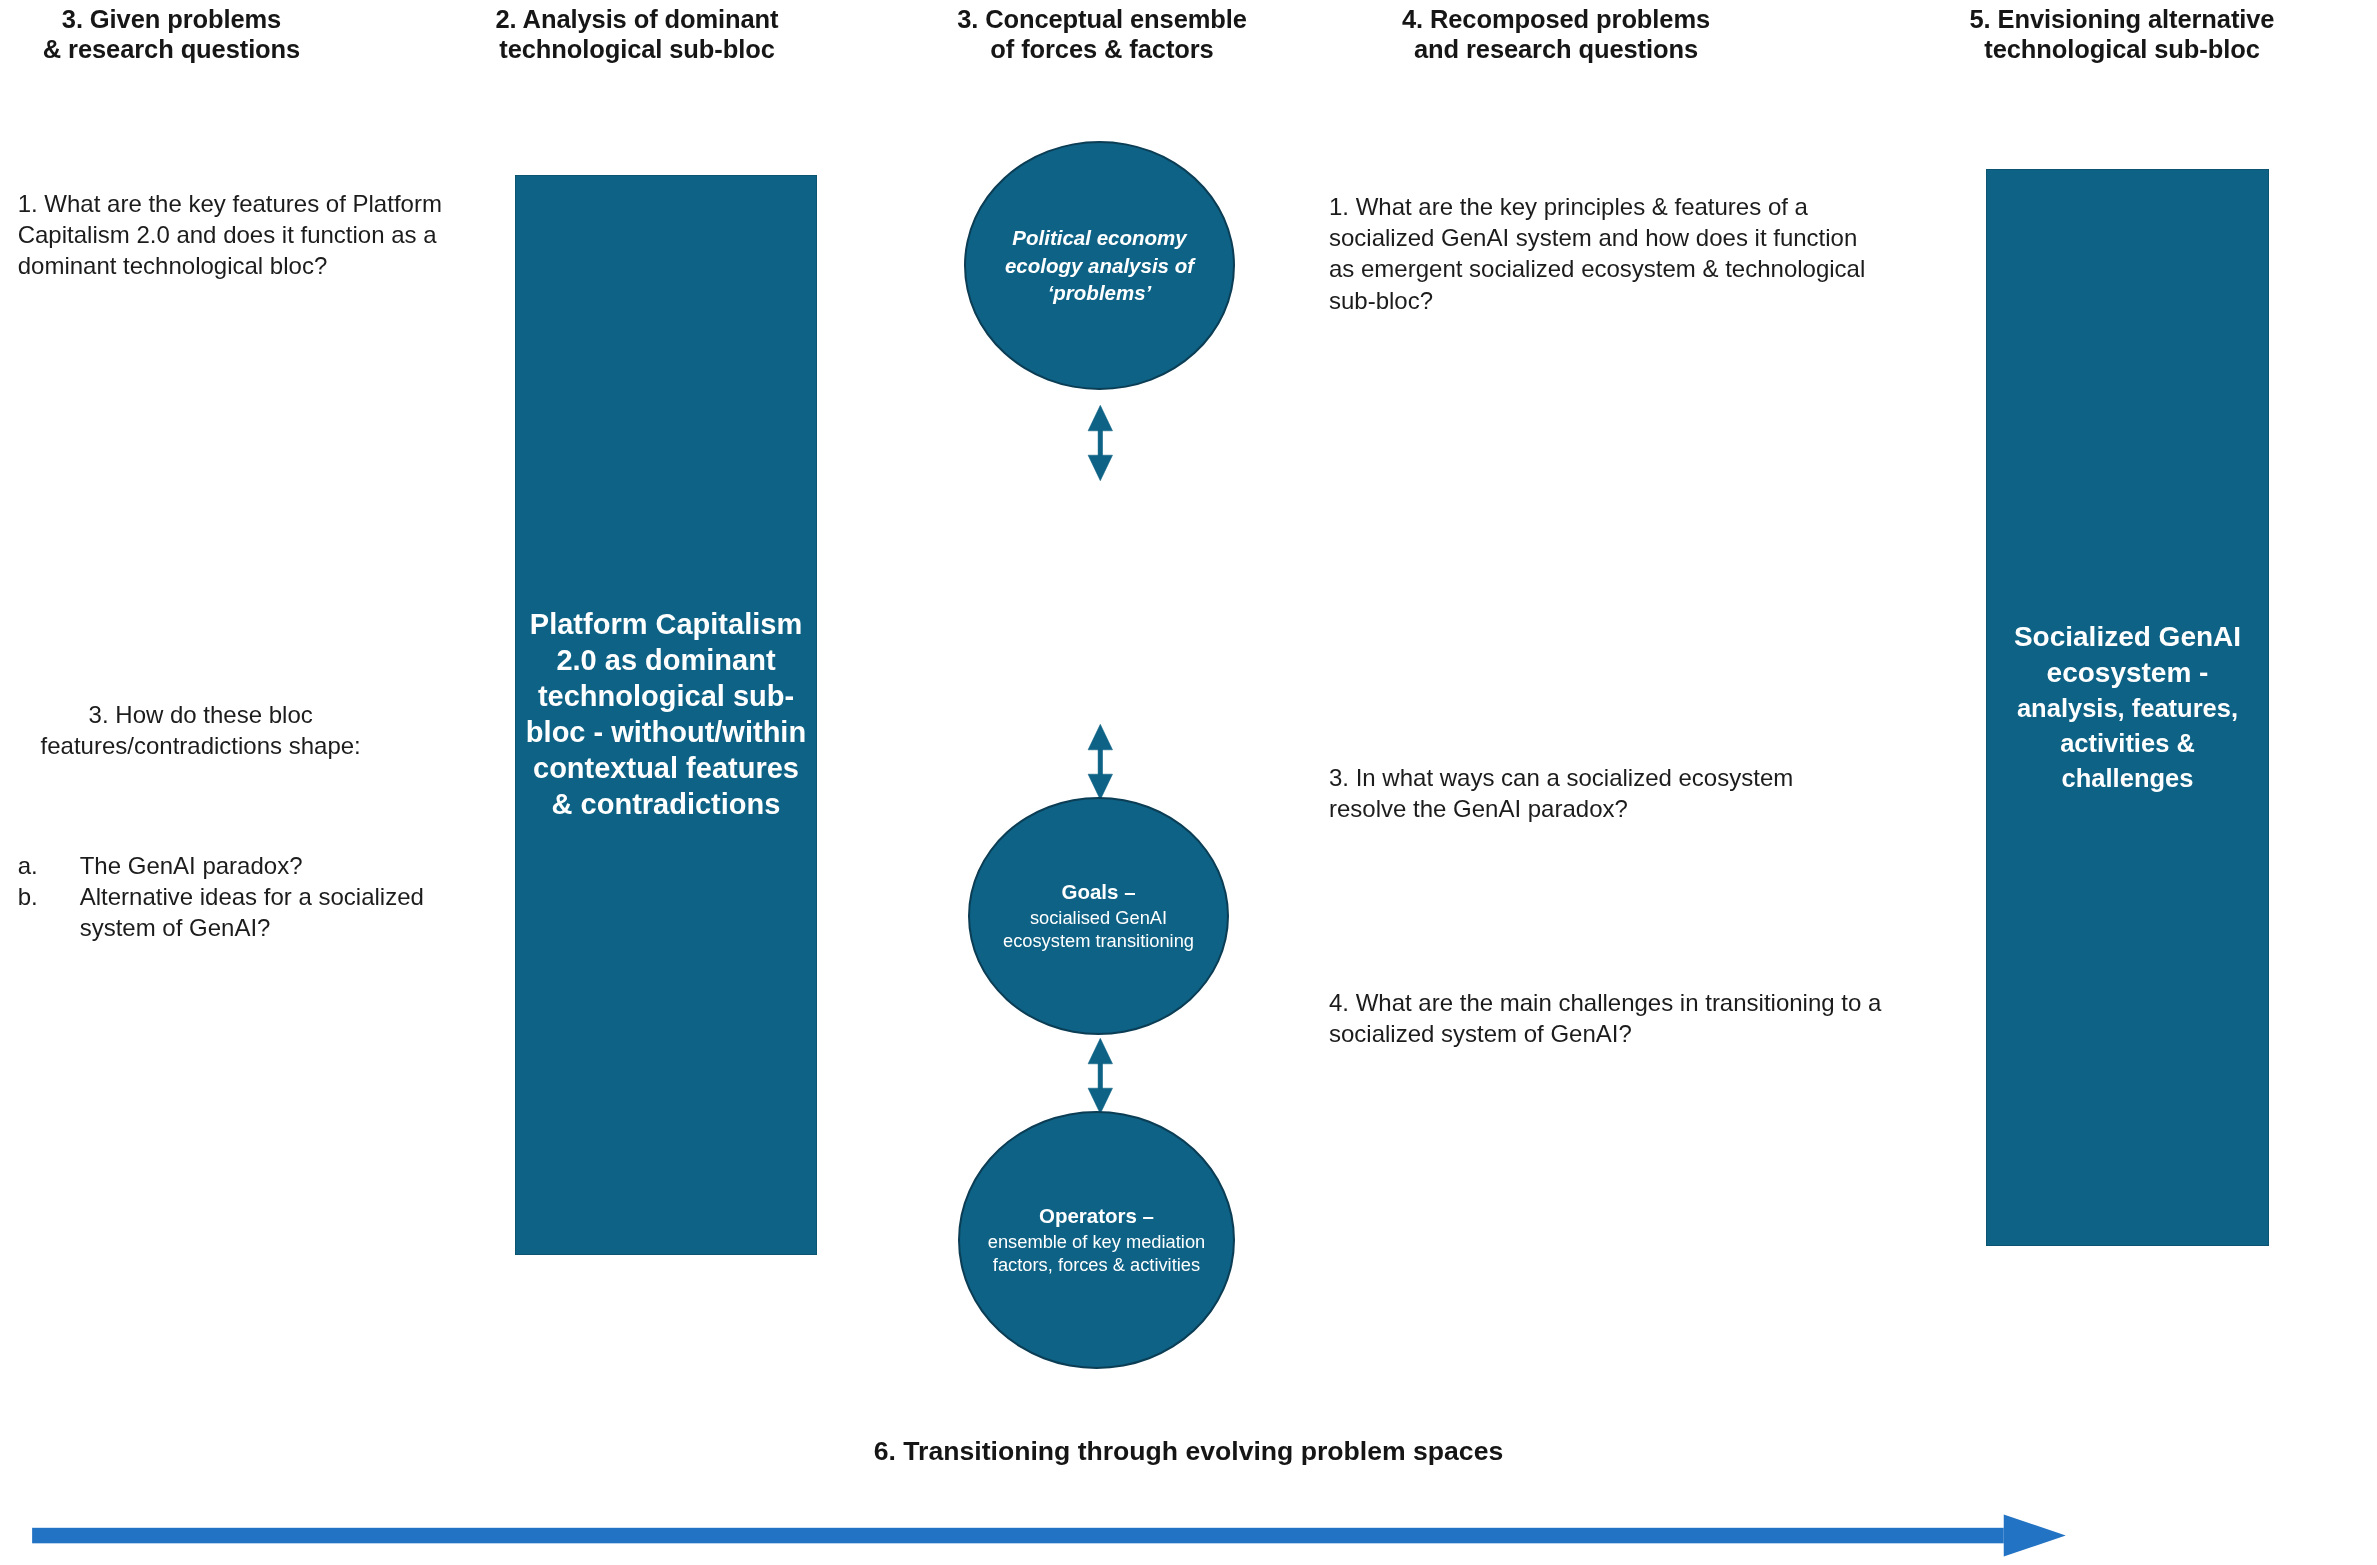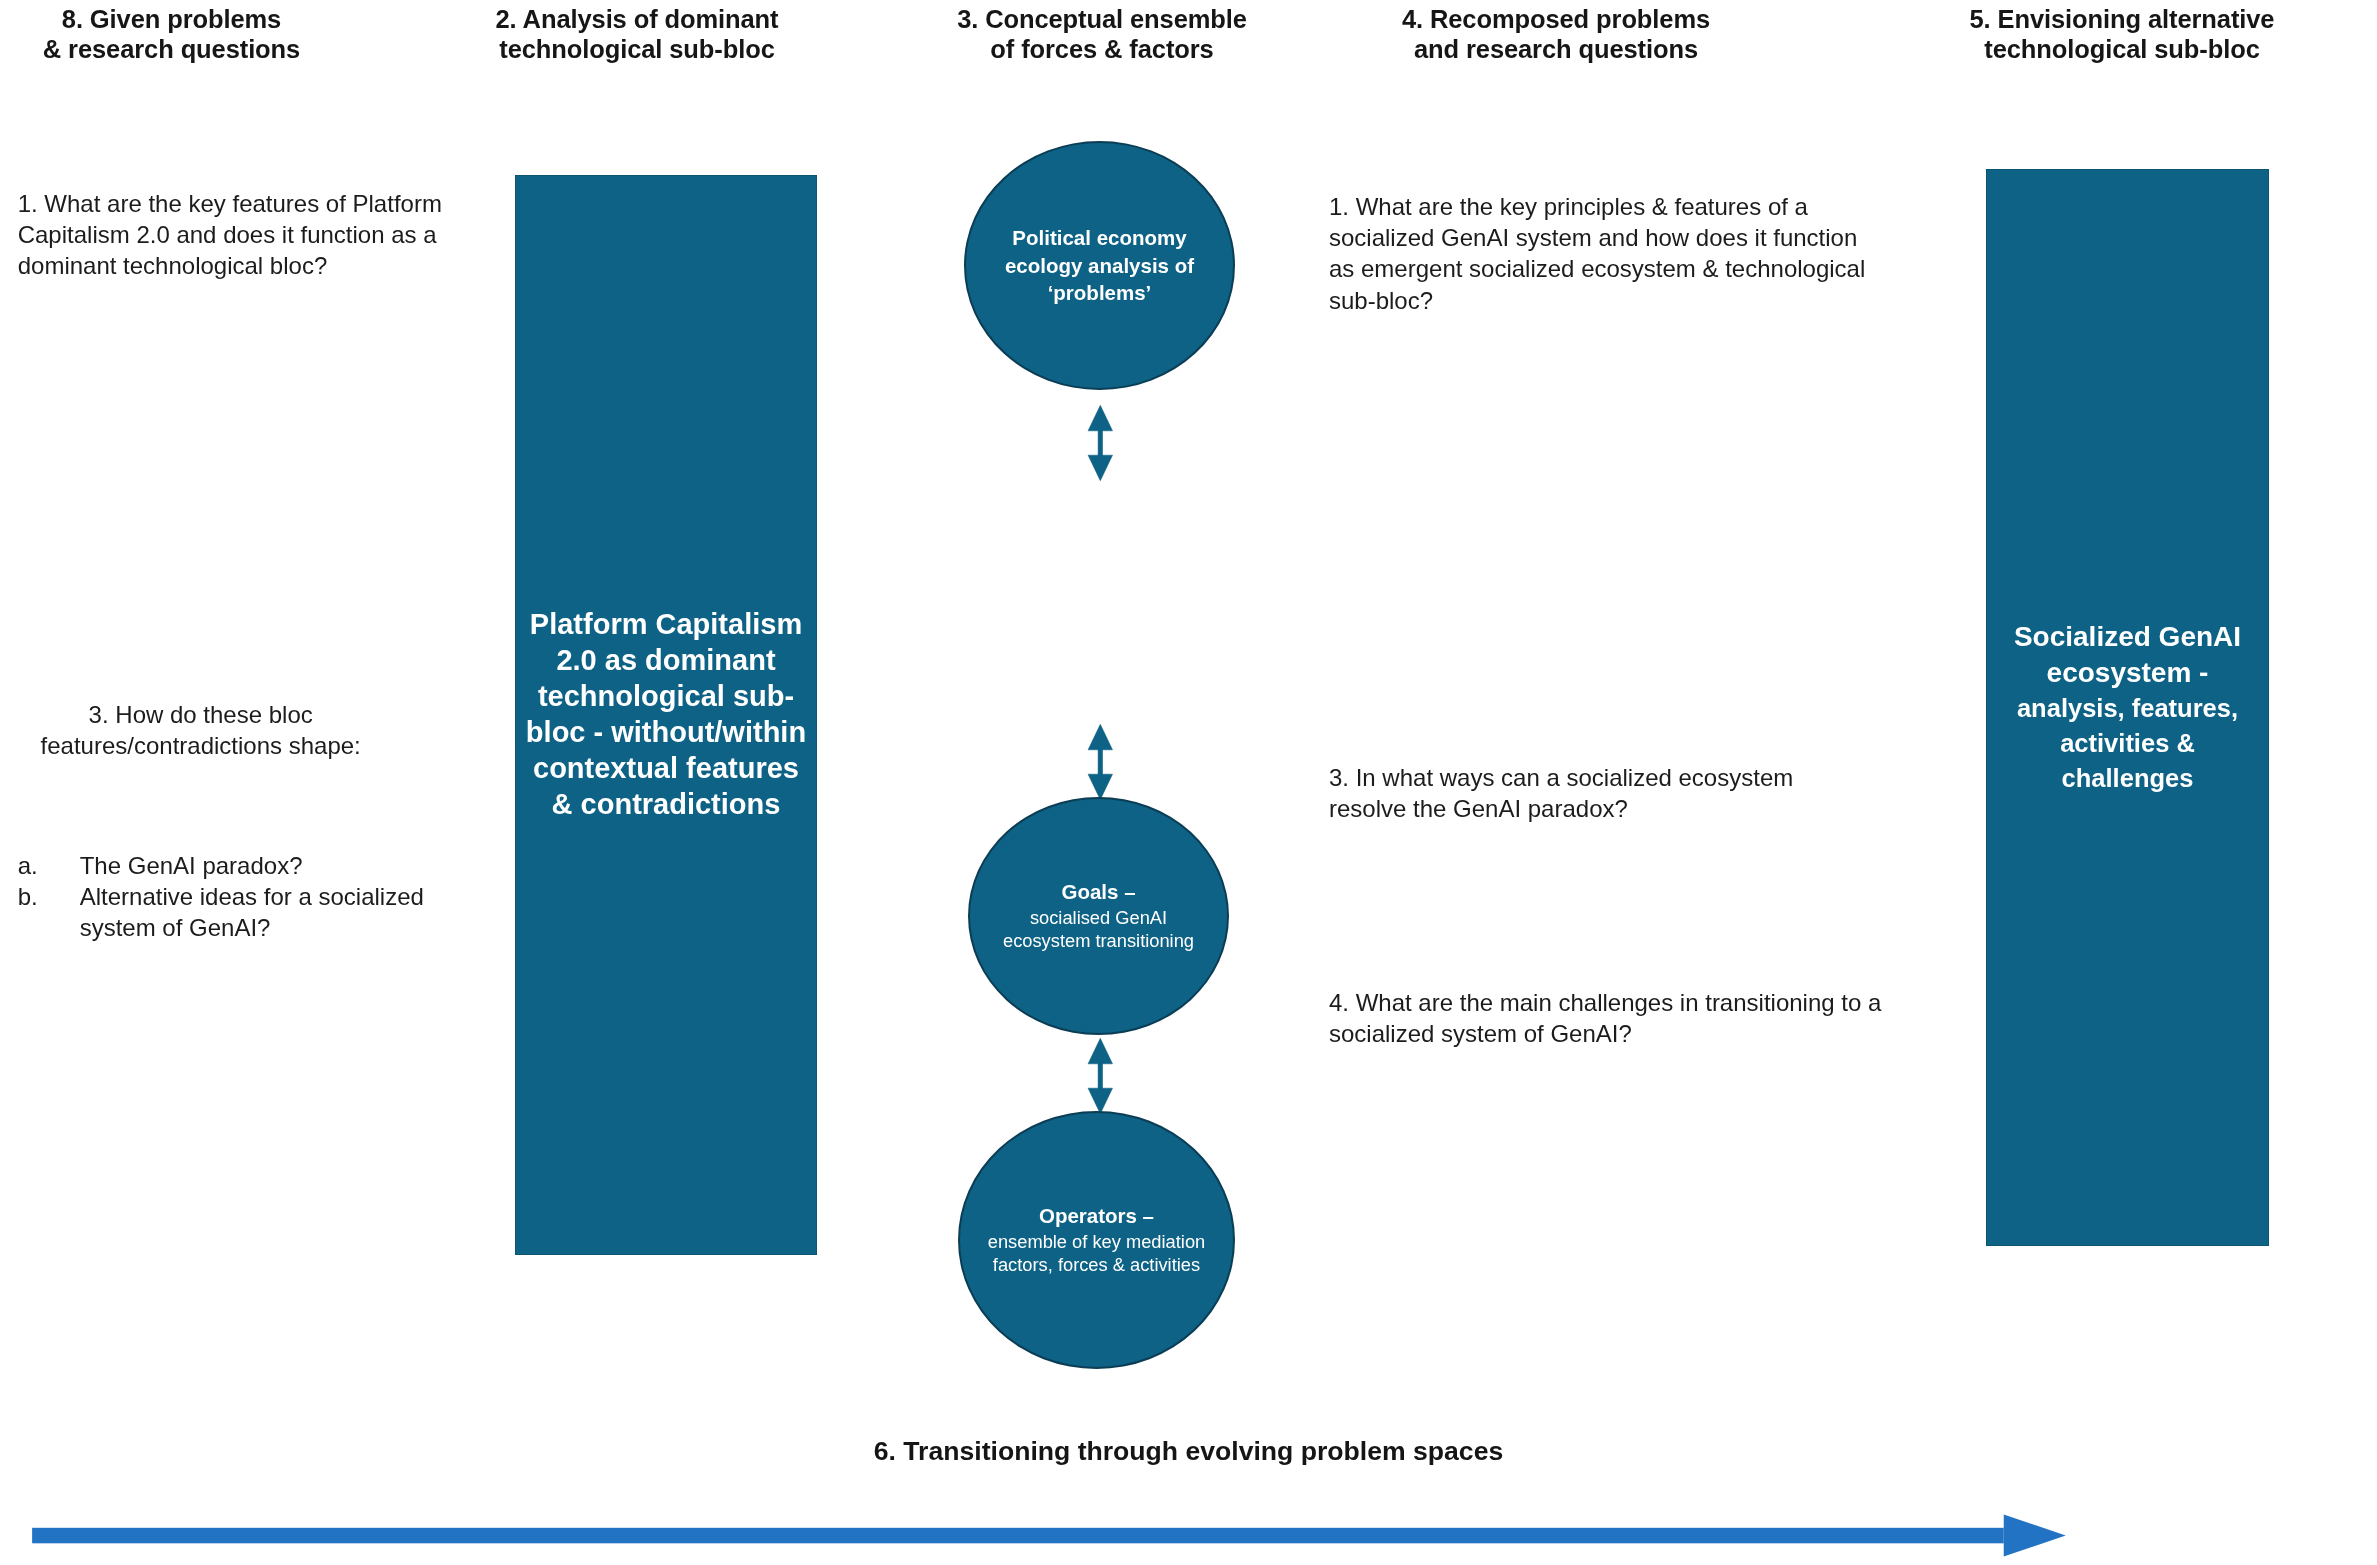--- a/index.html
+++ b/index.html
@@ -101,21 +101,21 @@
   }
   .circle .head {
     font-weight: bold;
     font-size: 20.5px;
     display: block;
   }
   .circle .sub {
     font-size: 18.3px;
     display: block;
   }
-  .circle.c1 .head { font-size: 20.5px; }
+  .circle.c1 .head { font-size: 20.5px; font-style: italic; }
   .circle.c1 .ctext { line-height: 1.34; }
 
   
   .vlink {
     position: absolute;
     width: 26.6px;
   }
 
   
   .caption {
@@ -133,21 +133,21 @@
     width: 2377px;
     height: 72px;
   }
 </style>
 </head>
 <body>
 
 <div id="stage">
 
   <div class="col-head" style="left:0px; top:4.4px; width:343px;">
-    <div>8. Given problems</div>
+    <div>3. Given problems</div>
     <div>&amp; research questions</div>
   </div>
 
   <div class="col-head" style="left:421px; top:4.4px; width:432px;">
     <div>2. Analysis of dominant</div>
     <div>technological sub-bloc</div>
   </div>
 
   <div class="col-head" style="left:886px; top:4.4px; width:432px;">
     <div>3. Conceptual ensemble</div>

